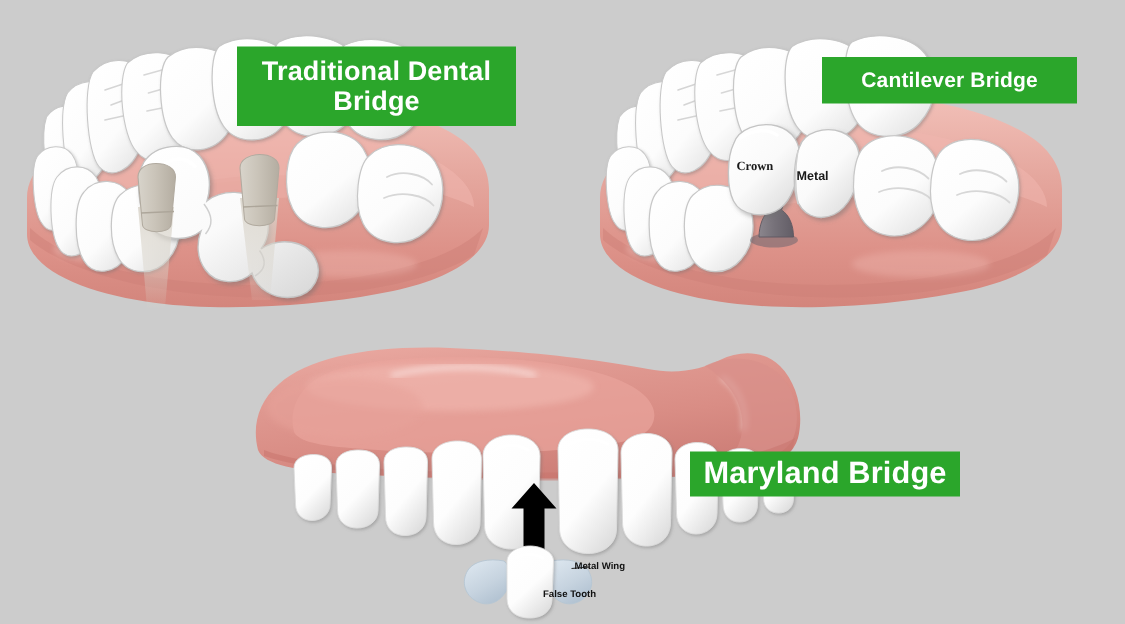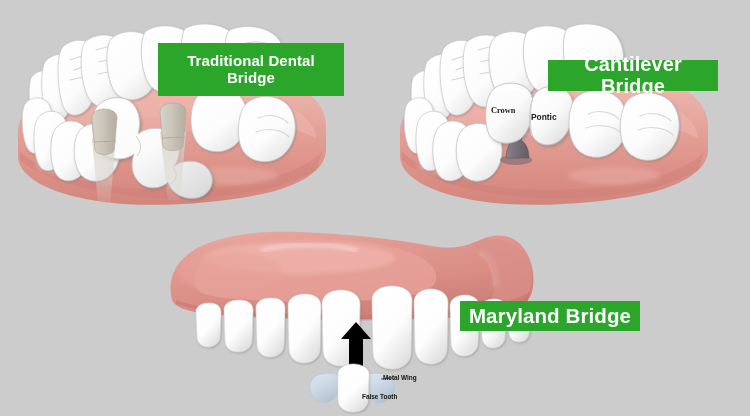--- a/index.html
+++ b/index.html
@@ -41,28 +41,27 @@
     letter-spacing: 0.1px;
     z-index: 40;
     white-space: pre-line;
     display: flex;
     align-items: center;
     justify-content: center;
   }
   #caption-traditional {
     left: 158px; top: 31px;
     width: 186px; height: 53px;
-    font-size: 15px;
+    font-size: 18px;
     padding: 0 6px;
-    margin-top: 12px;
   }
   #caption-cantilever {
-    left: 548px; top: 60px;
+    left: 548px; top: 38px;
     width: 170px; height: 31px;
-    font-size: 20px;
+    font-size: 14px;
     padding: 0 6px;
   }
   #caption-maryland {
     left: 460px; top: 301px;
     width: 180px; height: 30px;
     font-size: 20.5px;
     padding: 0 6px;
   }
   
   .tooth-tag {
@@ -471,19 +470,19 @@
 
   <div class="caption" id="caption-traditional">Traditional Dental
 Bridge</div>
 
   <div class="caption" id="caption-cantilever">Cantilever Bridge</div>
 
   <div class="caption" id="caption-maryland">Maryland Bridge</div>
 
   <div class="tooth-tag" id="tag-crown">Crown</div>
 
-  <div class="tooth-tag" id="tag-pontic">Pontic</div>
+  <div class="tooth-tag" id="tag-pontic">Metal</div>
 
   <div class="callout" id="callout-metal-wing">Metal Wing</div>
 
   <div class="callout" id="callout-false-tooth">False Tooth</div>
 
 </div>
 
 </body></html>

